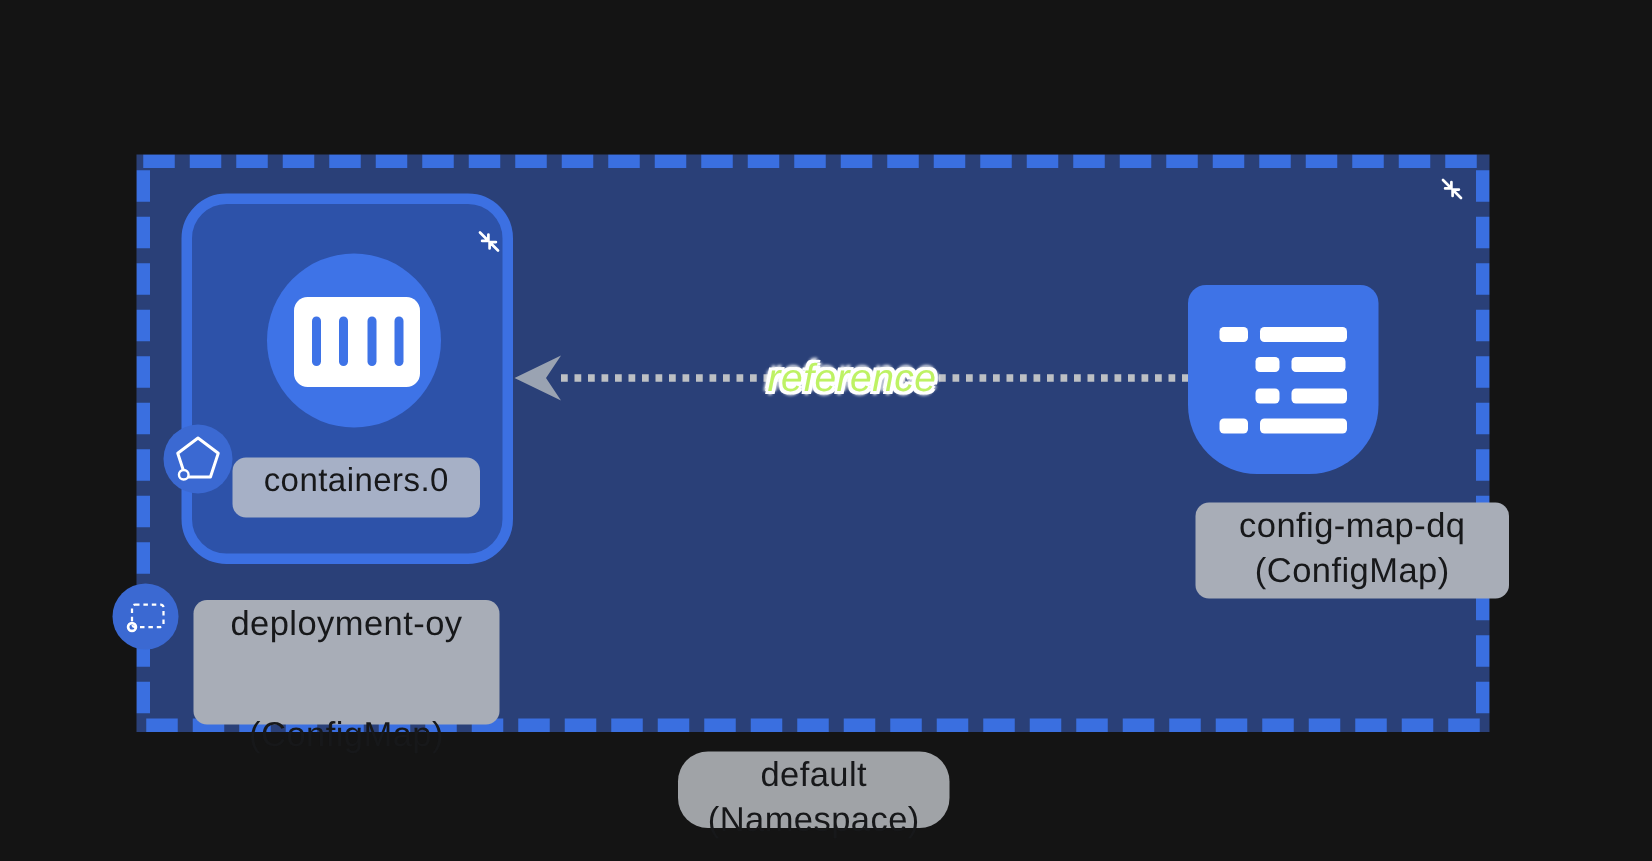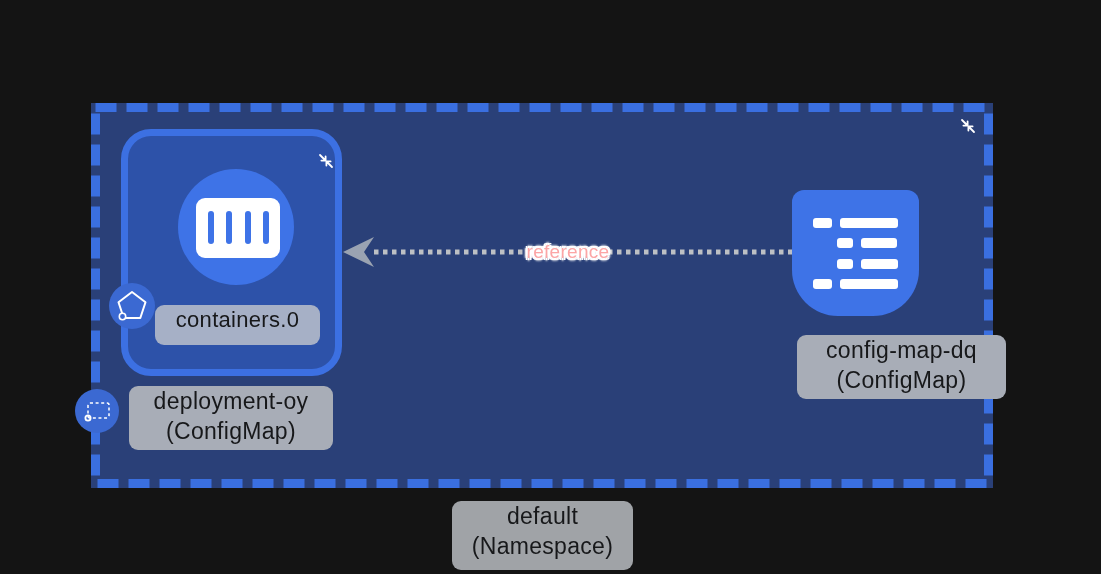--- a/index.html
+++ b/index.html
@@ -49,23 +49,23 @@
   }
   .cbar{position:absolute;top:13px;width:6px;height:33px;border-radius:3px;background:var(--iconBlue);}
 
   
   .tag{
     display:flex;flex-direction:column;align-items:center;
     border-radius:9px;text-align:center;color:var(--labelText);
     font-size:23px;line-height:30px;letter-spacing:.3px;
   }
   .tag-container{left:27px;top:169px;width:165px;height:40px;background:var(--labelGrayBlue);font-size:22px;}
-  .tag-deploy{left:38px;top:283px;width:204px;height:64px;background:var(--labelGray);}
+  .tag-deploy{left:38px;top:297px;width:204px;height:83px;background:var(--labelGray);gap:44px;}
   .tag-cm{left:662px;top:232px;width:209px;height:64px;background:var(--labelGray);margin-left:44px;}
-  .tag-ns{left:361px;top:398px;width:181px;height:69px;background:var(--namespaceLabelGray);}
+  .tag-ns{left:361px;top:398px;width:181px;height:51px;background:var(--namespaceLabelGray);border-radius:20px;}
 
   
   .badge{border-radius:50%;background:var(--badgeBlue);}
   .badge-pod{left:-19px;top:147px;width:46px;height:46px;}
   .badge-deploy{left:-16px;top:286px;width:44px;height:44px;}
   .badge svg{position:absolute;left:0;top:0;}
   .pod-icon path{fill:none;stroke:var(--iconWhite);stroke-width:2;stroke-linejoin:round;}
   .pod-icon circle{fill:var(--badgeBlue);stroke:var(--iconWhite);stroke-width:1.6;}
   .deploy-icon rect{fill:none;stroke:var(--iconWhite);stroke-width:1.5;stroke-dasharray:3 2.6;}
   .deploy-icon circle{fill:none;stroke:var(--iconWhite);stroke-width:1.8;}
@@ -78,25 +78,26 @@
   }
   .cm-row{position:absolute;height:10px;border-radius:3px;background:var(--iconWhite);}
 
   
   .edge{left:249px;top:127px;width:455px;height:45px;}
   .edge svg{position:absolute;left:0;top:0;}
   .edge-line{stroke:var(--edgeGray);stroke-width:5;stroke-dasharray:4.5 4.5;}
   .edge-arrow{fill:var(--arrowGray);}
   .edge-label{
     position:absolute;left:228px;top:22px;transform:translate(-50%,-50%);
-    font-size:19px;letter-spacing:.3px;color:#fca5a5;white-space:nowrap;
+    font-size:26px;letter-spacing:.3px;color:#bef264;white-space:nowrap;
     text-shadow:
       -2px -2px 0 #fff, 2px -2px 0 #fff, -2px 2px 0 #fff, 2px 2px 0 #fff,
       -2px 0 0 #fff, 2px 0 0 #fff, 0 -2px 0 #fff, 0 2px 0 #fff,
       -3px 0 2px #fff, 3px 0 2px #fff, 0 -3px 2px #fff, 0 3px 2px #fff;
+    font-style: italic;
   }
 </style>
 </head>
 <body>
 
 <div class="canvas">
 
   <div class="abs namespace">
     <svg class="ns-border" width="902" height="385" viewBox="0 0 902 385">
       <rect x="4.5" y="4.5" width="893" height="376"></rect>

